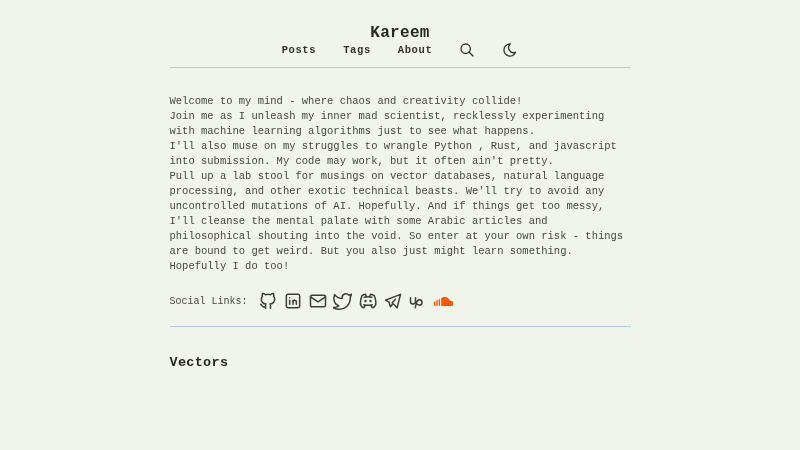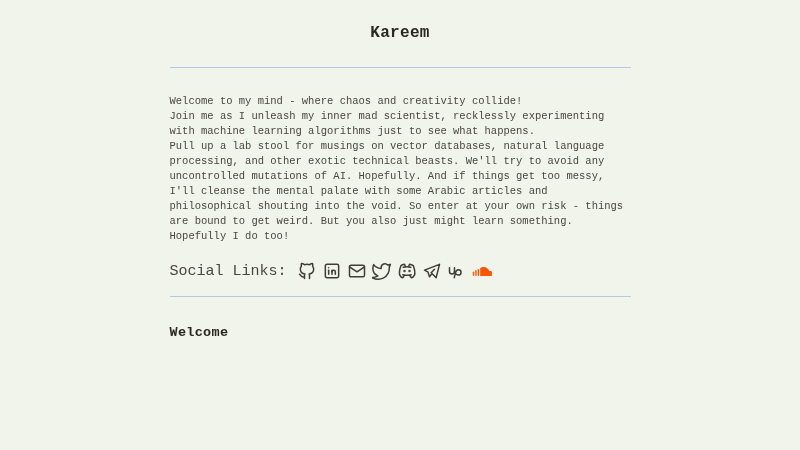--- a/index.html
+++ b/index.html
@@ -25,43 +25,60 @@
   .hr-top{margin-top:23px;}
   h1{
     margin:36px 0 0;font-size:29px;line-height:36px;font-weight:700;
     color:var(--heading);letter-spacing:.4px;display:flex;align-items:center;
   }
   .rss-link{margin-left:18px;color:var(--accent);display:inline-flex;transform:translateY(4px);}
   .rss-link svg{width:24px;height:24px;}
   .intro{margin-top:26px;}
   .intro p{margin:0;font-size:10.5px;line-height:15px;color:var(--body);}
   .social-row{margin-top:17px;display:flex;align-items:center;}
-  .social-label{font-size:15px;color:var(--body);margin-right:10px;}
+  .social-label{font-size:10px;color:var(--body);margin-right:10px;}
   .social-row a{color:var(--icon);display:inline-flex;margin-right:5px;text-decoration:none;}
   .social-row a svg{width:20px;height:20px;}
   .social-row a.sc{color:var(--soundcloud);}
   .hr-bottom{margin-top:15px;}
   h2{margin:27px 0 0;font-size:13.5px;line-height:18px;font-weight:700;color:var(--heading);letter-spacing:.3px;}
 </style>
 </head>
 <body>
 
 <div class="container">
 
   <header>
     <a href="#" class="logo">Kareem</a>
+    <nav>
+      <a href="#">Posts</a>
+      <a href="#">Tags</a>
+      <a href="#">About</a>
+      <button class="icon-btn">
+        <svg viewBox="0 0 24 24" fill="none" stroke="currentColor" stroke-width="2" stroke-linecap="round" stroke-linejoin="round">
+            <circle cx="10" cy="10" r="7"></circle>
+            <path d="M21 21l-6 -6"></path>
+          </svg>
+      </button>
+      <button class="icon-btn">
+        <svg viewBox="0 0 24 24" fill="none" stroke="currentColor" stroke-width="2" stroke-linecap="round" stroke-linejoin="round">
+            <path d="M12 3c.132 0 .263 0 .393 0a7.5 7.5 0 0 0 7.92 12.446a9 9 0 1 1 -8.313 -12.454z"></path>
+          </svg>
+      </button>
+    </nav>
   </header>
 
   <hr class="hr-top">
 
   <main>
 
     <div class="intro">
       <p>Welcome to my mind - where chaos and creativity collide!</p>
       <p>Join me as I unleash my inner mad scientist, recklessly experimenting with machine learning algorithms just to see what happens.</p>
+      <p>I'll also muse on my struggles to wrangle Python , Rust, and javascript into submission. My code may work, but it often ain't pretty.</p>
       <p>Pull up a lab stool for musings on vector databases, natural language processing, and other exotic technical beasts. We'll try to avoid any uncontrolled mutations of AI. Hopefully. And if things get too messy, I'll cleanse the mental palate with some Arabic articles and philosophical shouting into the void. So enter at your own risk - things are bound to get weird. But you also just might learn something. Hopefully I do too!</p>
     </div>
 
     <div class="social-row">
       <span class="social-label">Social Links:</span>
       <a href="#">
         <svg viewBox="0 0 24 24" fill="none" stroke="currentColor" stroke-width="1.8" stroke-linecap="round" stroke-linejoin="round">
             <path d="M9 19c-4.3 1.4 -4.3 -2.5 -6 -3m12 5v-3.5c0 -1 .1 -1.4 -.5 -2c2.8 -.3 5.5 -1.4 5.5 -6a4.6 4.6 0 0 0 -1.3 -3.2a4.2 4.2 0 0 0 -.1 -3.2s-1.1 -.3 -3.5 1.3a12.3 12.3 0 0 0 -6.2 0c-2.4 -1.6 -3.5 -1.3 -3.5 -1.3a4.2 4.2 0 0 0 -.1 3.2a4.6 4.6 0 0 0 -1.3 3.2c0 4.6 2.7 5.7 5.5 6c-.6 .6 -.6 1.2 -.5 2v3.5"></path>
           </svg>
       </a>
@@ -111,16 +128,16 @@
             <rect x="1" y="12.5" width="1.7" height="5.5" rx="0.85"></rect>
             <rect x="3.9" y="10.8" width="1.7" height="7.2" rx="0.85"></rect>
             <rect x="6.8" y="9.5" width="1.7" height="8.5" rx="0.85"></rect>
             <path d="M9.8 18 L9.8 8.8 C11 7.7 12.5 7.1 14.2 7.1 c3.1 0 5.7 2.1 6.4 5 c.4 -.15 .8 -.22 1.2 -.22 a3.05 3.05 0 0 1 0 6.1 z"></path>
           </svg>
       </a>
     </div>
 
     <hr class="hr-bottom">
 
-    <h2>Welcome</h2>
+    <h2>Vectors</h2>
   </main>
 
 </div>
 
 </body></html>

